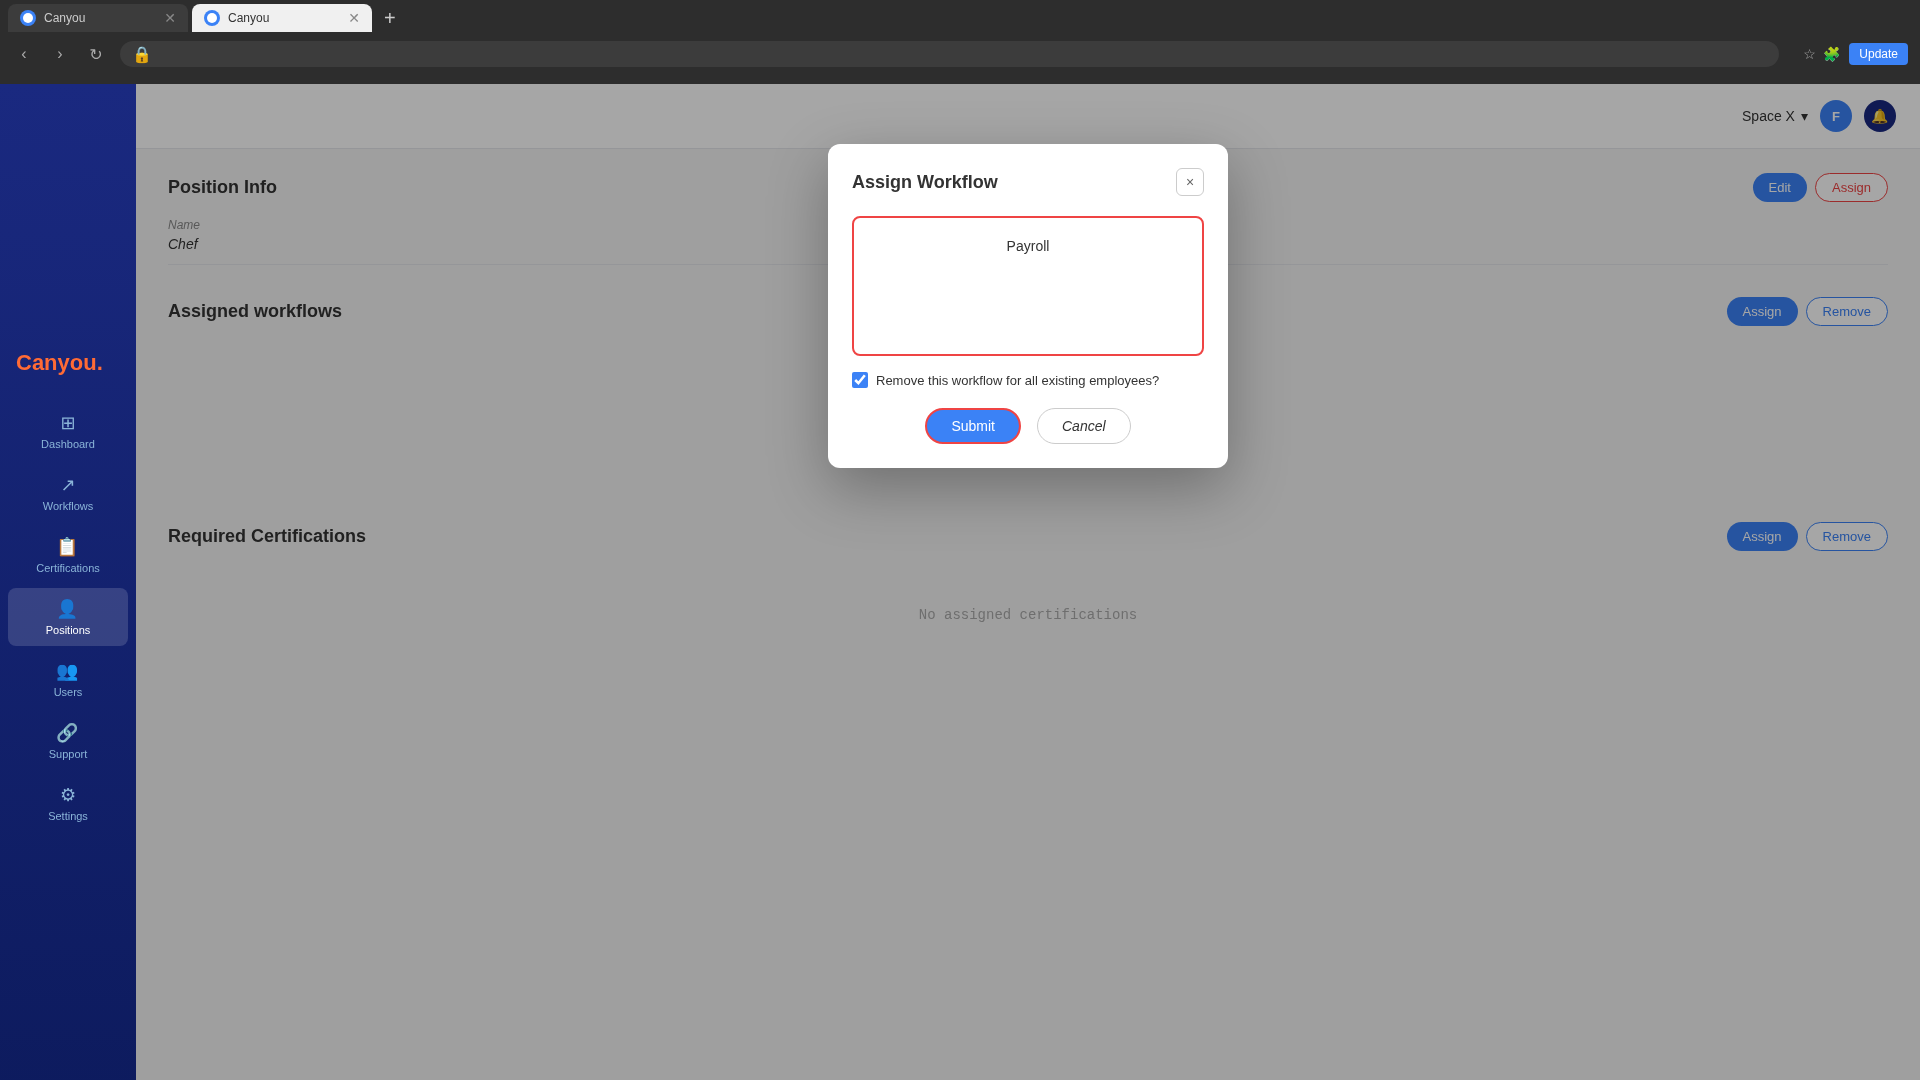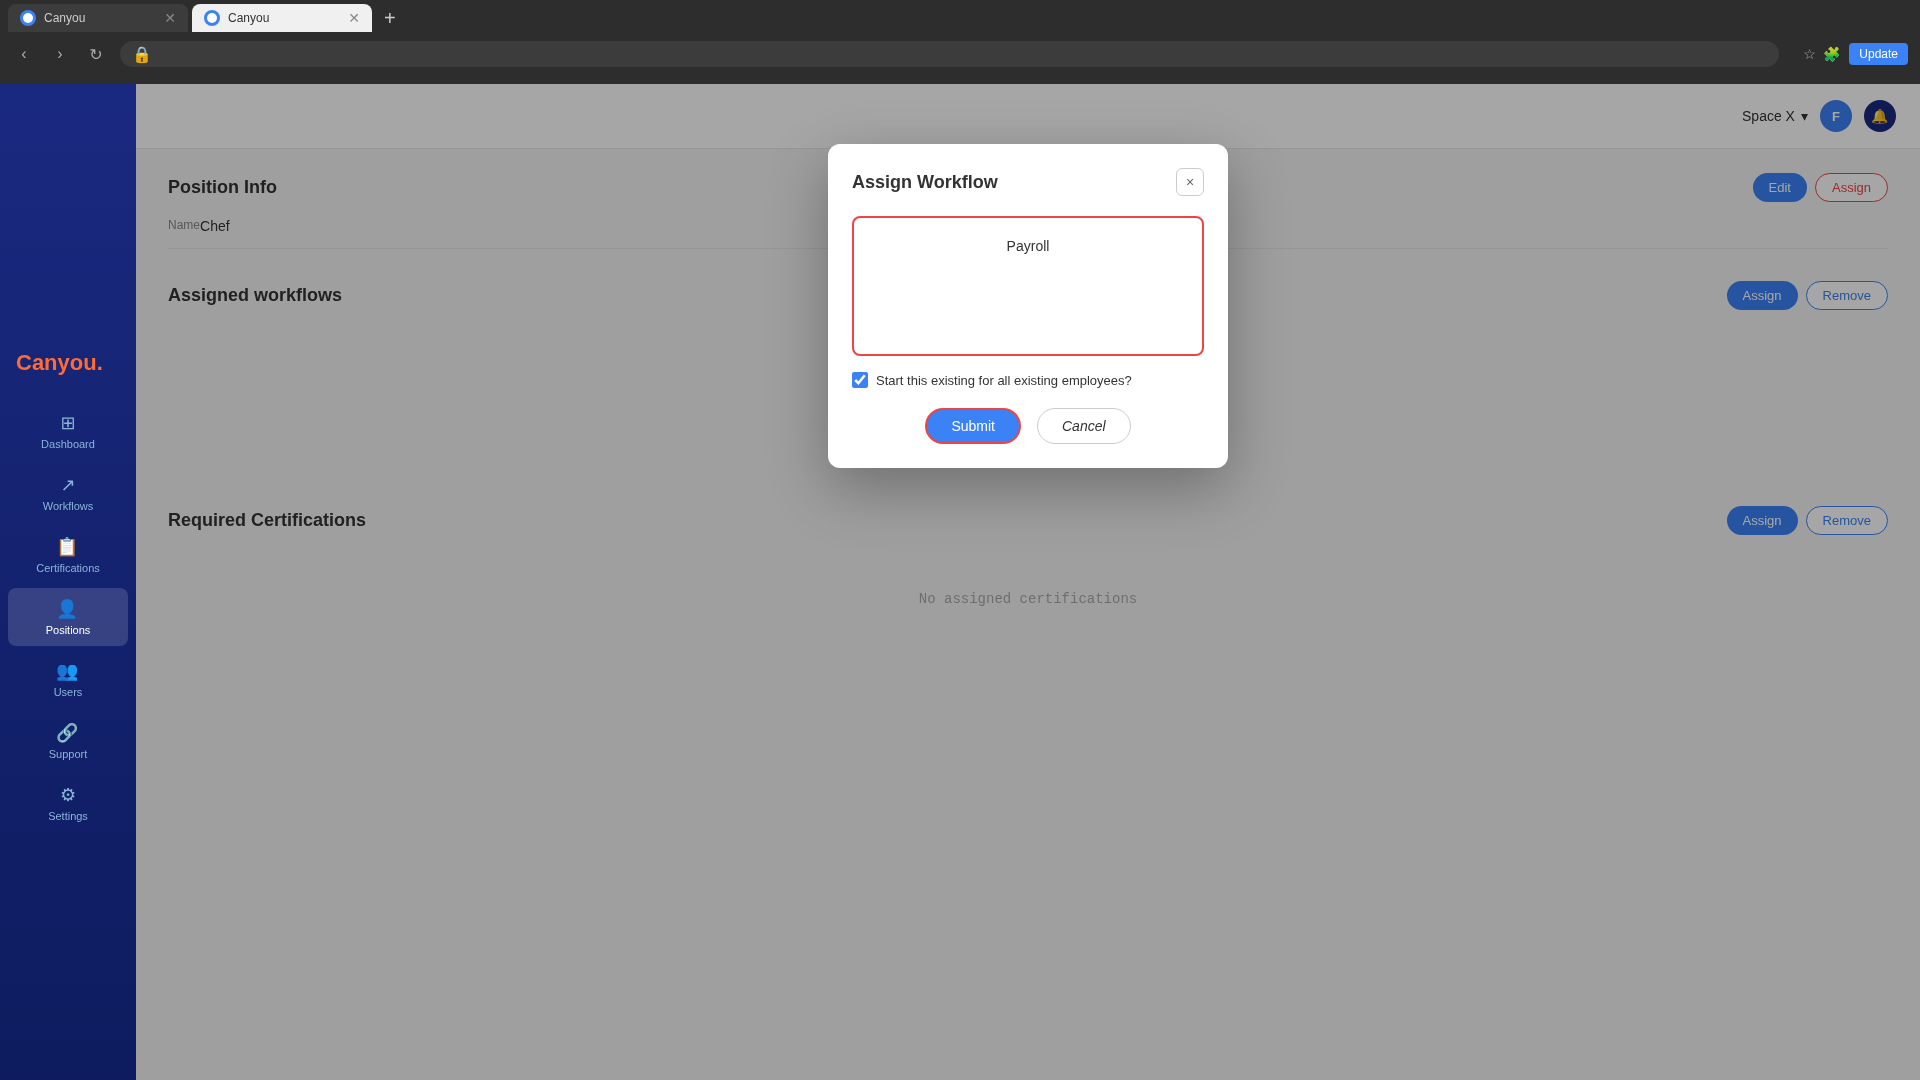--- a/index.html
+++ b/index.html
@@ -202,24 +202,25 @@
       font-weight: 600;
       color: #333;
     }
     .section-actions {
       display: flex;
       gap: 8px;
     }
 
     .field-row {
       display: flex;
-      flex-direction: row;
+      flex-direction: column;
       margin-bottom: 12px;
       border-bottom: 1px solid #e5e7eb;
       padding-bottom: 12px;
+      font-style: italic;
     }
     .field-label {
       font-size: 12px;
       color: #888;
       margin-bottom: 4px;
     }
     .field-value {
       font-size: 14px;
       color: #333;
     }
@@ -508,21 +509,21 @@
           <h3 class="modal-title">Assign Workflow</h3>
           <button class="modal-close">×</button>
         </div>
         <div class="workflow-list">
           <div class="workflow-item">
             <span>Payroll</span>
           </div>
         </div>
         <div class="checkbox-row">
           <input type="checkbox" id="start-workflow" checked="" style="">
-          <label for="start-workflow" class="checkbox-label">Start this existing for all existing employees?</label>
+          <label for="start-workflow" class="checkbox-label">Remove this workflow for all existing employees?</label>
         </div>
         <div class="modal-actions">
           <button class="btn-submit">Submit</button>
           <button class="btn-cancel">Cancel</button>
         </div>
       </div>
     </div>
   </div>
 </div>
 

